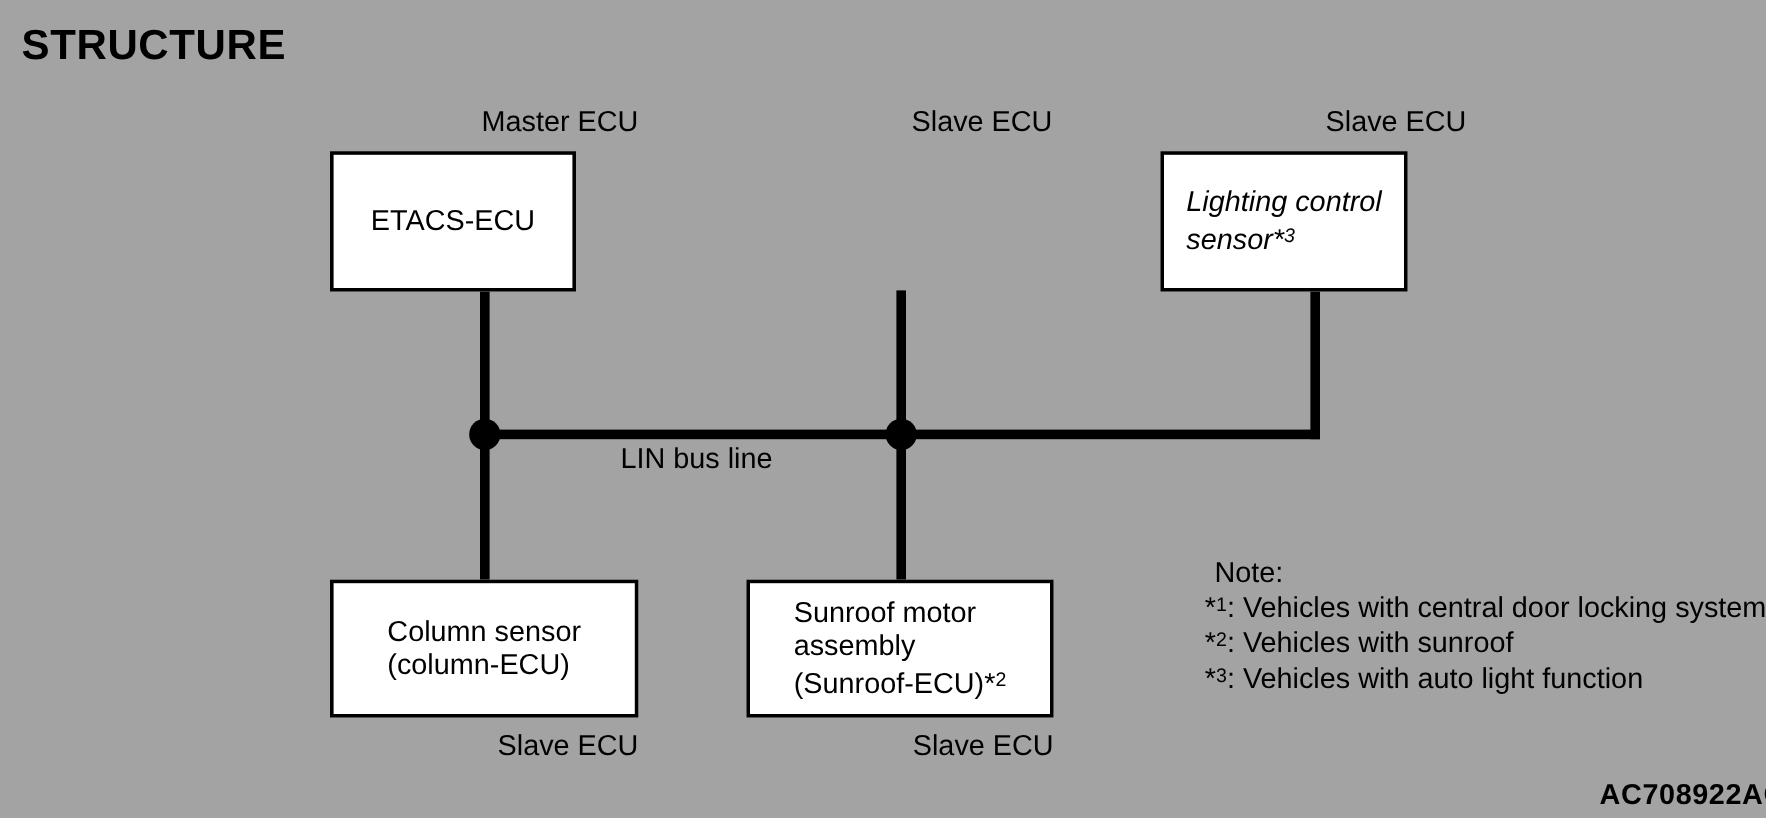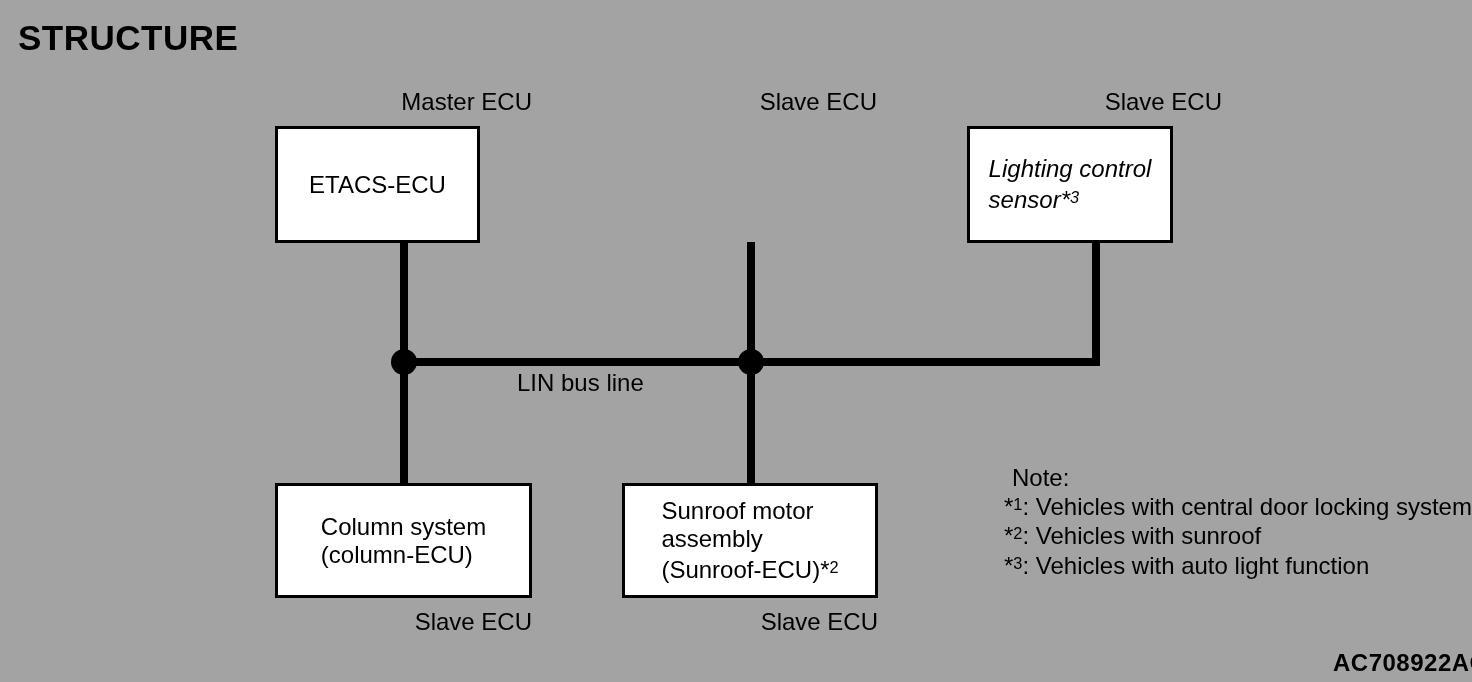--- a/index.html
+++ b/index.html
@@ -123,21 +123,21 @@
 
   <div class="node-box" style="left:967px; top:126px; width:206px; height:117px;font-style:italic;">
     <div class="node-text">
       <span>Lighting control</span><br>
       <span>sensor</span><span>*</span><span class="sup">3</span>
     </div>
   </div>
 
   <div class="node-box" style="left:275px; top:483px; width:257px; height:115px;">
     <div class="node-text">
-      <span>Column system</span><br>
+      <span>Column sensor</span><br>
       <span>(column-ECU)</span>
     </div>
   </div>
 
   <div class="node-box" style="left:622px; top:483px; width:256px; height:115px;">
     <div class="node-text">
       <span>Sunroof motor</span><br>
       <span>assembly</span><br>
       <span>(Sunroof-ECU)</span><span>*</span><span class="sup">2</span>
     </div>

